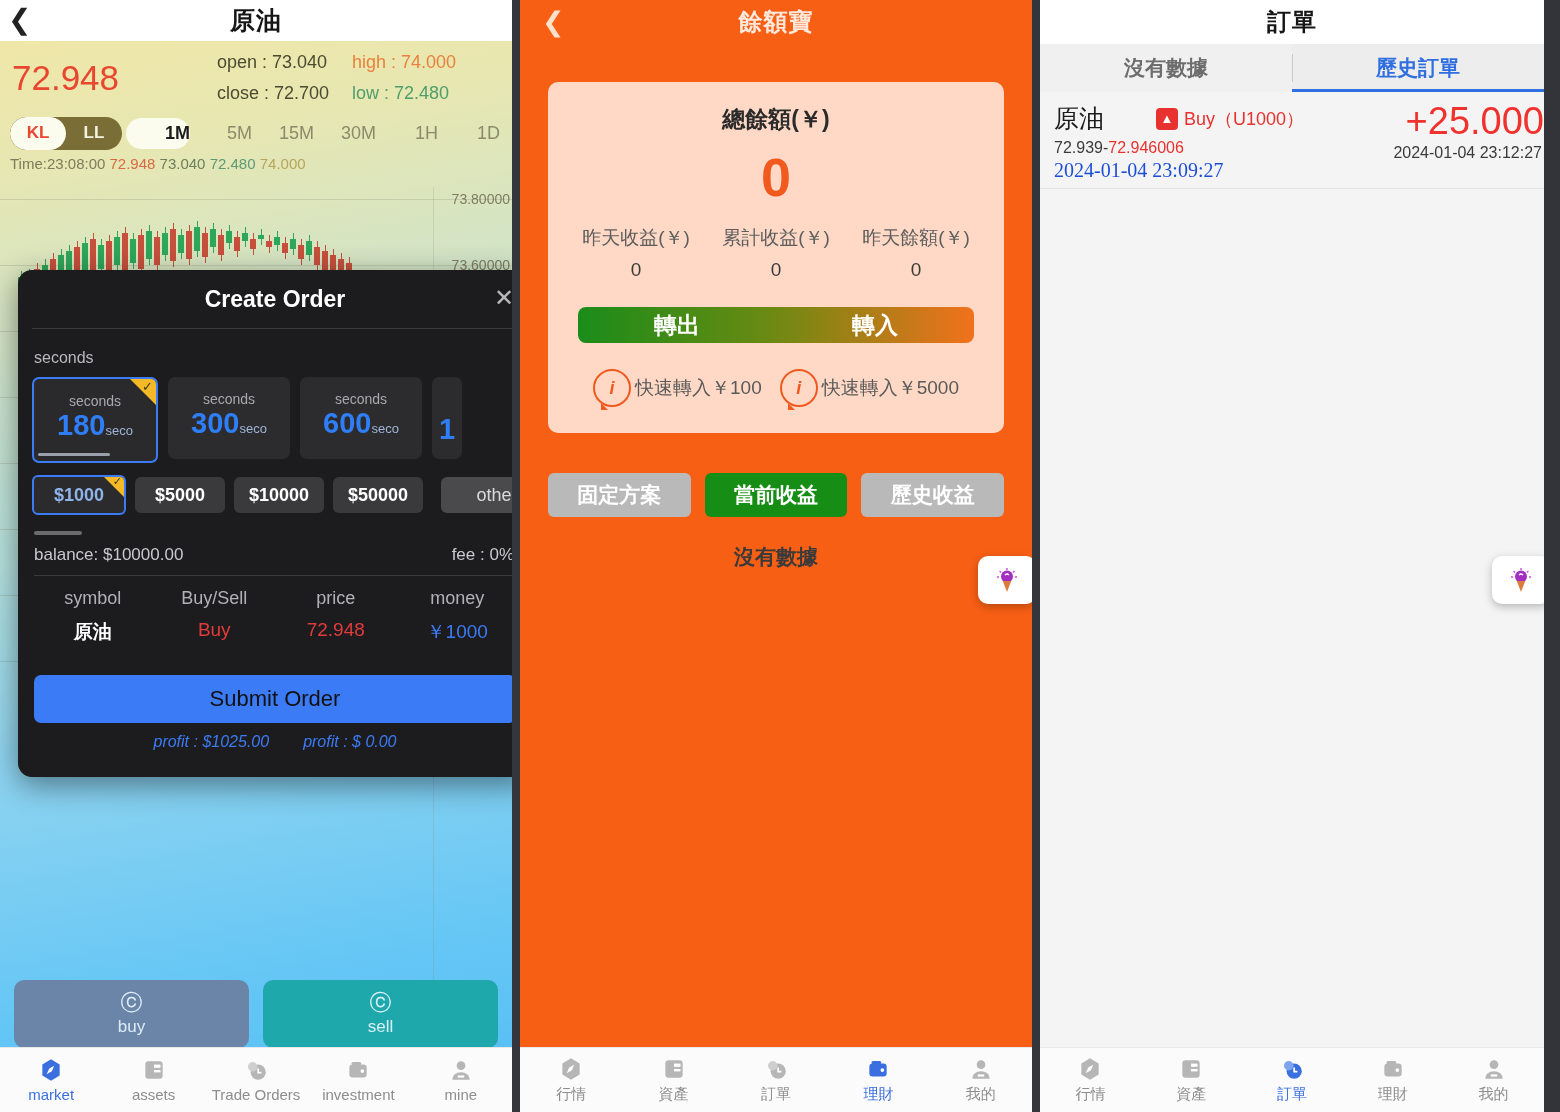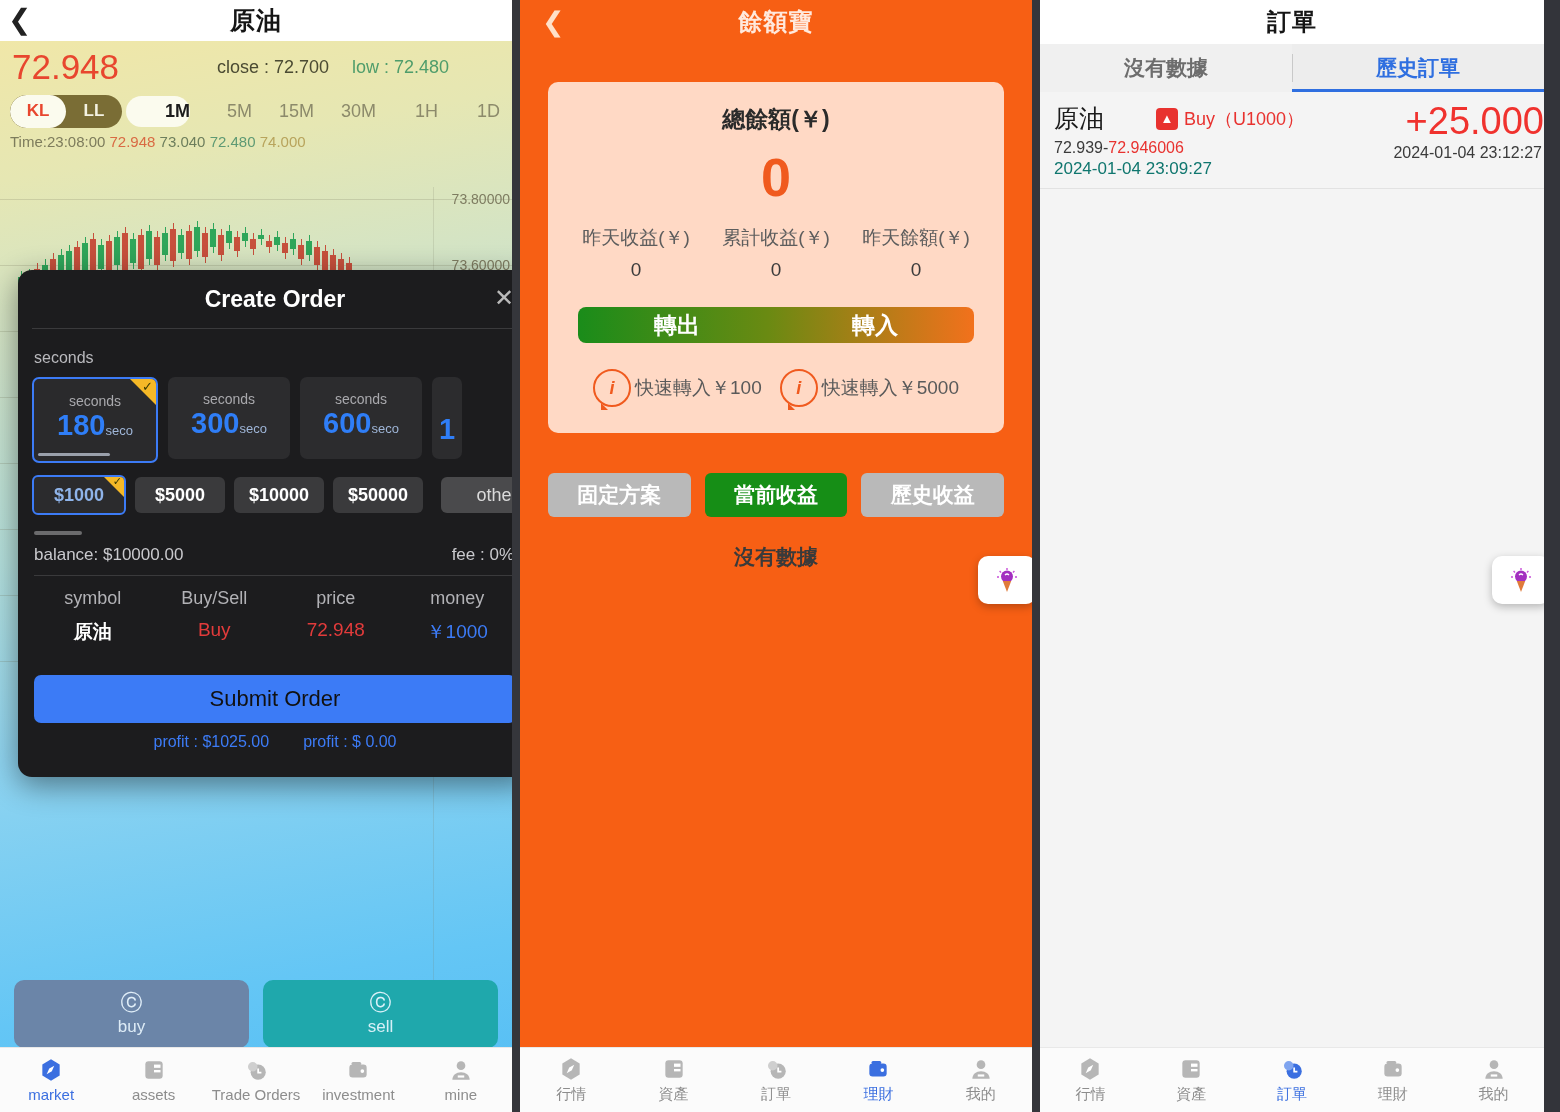--- a/index.html
+++ b/index.html
@@ -105,21 +105,21 @@
   .modal .mrule2{height:1px;background:#3a3a3c;margin:0 2px 8px 2px;}
   .tbl{display:flex;text-align:center;font-size:18px;color:#b2b2b6;padding:4px 0;}
   .tbl>div{flex:1;}
   .tbl.vals{font-size:19px;padding-top:6px;}
   .tbl.vals .sym{color:#fff;font-weight:700;}
   .tbl.vals .bs{color:#e23b3b;}
   .tbl.vals .pr{color:#e23b3b;}
   .tbl.vals .mo{color:#3c7bf6;}
   .submit{margin:16px 16px 0 16px;height:48px;background:#3c7bf6;border-radius:7px;display:flex;align-items:center;justify-content:center;
           font-size:22px;color:#111;}
-  .profrow{display:flex;justify-content:center;gap:34px;font-size:16px;color:#3c7bf6;padding:10px 0 26px 0;}
+  .profrow{display:flex;justify-content:center;gap:34px;font-size:16px;color:#3c7bf6;padding:10px 0 26px 0;font-style:italic;}
 
   
   .p2{background:#f75f14;}
   .p2 .ttlbar{height:44px;position:relative;display:flex;align-items:center;justify-content:center;}
   .p2 .ttlbar .back{position:absolute;left:22px;top:0;font-size:27px;color:#ffe0c8;line-height:44px;font-weight:300;}
   .p2 .ttlbar .ttl{font-size:24px;color:#ffe9dd;font-weight:700;letter-spacing:1px;}
   .card{margin:38px 28px 0 28px;background:#ffd9c5;border-radius:10px;padding:22px 18px 26px 18px;}
   .card .ctl{text-align:center;font-size:23px;color:#2b2b2b;font-weight:700;}
   .card .cbig{text-align:center;font-size:54px;color:#f05a1e;font-weight:700;margin:14px 0 20px 0;line-height:56px;}
   .statrow{display:flex;}
@@ -157,41 +157,45 @@
   .ordrow{background:#f4f4f4;padding:10px 14px 12px 14px;border-bottom:1px solid #e2e2e2;position:relative;height:74px;}
   .ordrow .l1{display:flex;align-items:center;}
   .ordrow .sym{font-size:25px;color:#1b1b1b;}
   .ordrow .bsg{display:flex;align-items:center;gap:6px;margin-left:52px;}
   .ordrow .bsicon{width:22px;height:22px;background:#e8322f;border-radius:4px;color:#fff;font-size:13px;
                   display:flex;align-items:center;justify-content:center;}
   .ordrow .bstxt{font-size:18px;color:#e8322f;}
   .ordrow .pnl{position:absolute;right:0px;top:8px;font-size:38px;color:#f0322e;}
   .ordrow .l2{font-size:16px;color:#3b3b3b;margin-top:4px;}
   .ordrow .l2 .rv{color:#e8322f;}
-  .ordrow .l3{font-size:17px;color:#0f766e;margin-top:2px;}
+  .ordrow .l3{font-size:20px;color:#1d4ed8;margin-top:2px;font-family:Liberation Serif, serif;}
   .ordrow .ts2{position:absolute;right:2px;top:52px;font-size:16px;color:#3b3b3b;}
   .p3 .tabbar{background:#fbfbfb;}
 </style>
 </head>
 <body>
 
 <div class="stage">
 
   <div class="panel p1">
 
     <div class="titlebar">
       <span class="back">❮</span>
       <div class="ttl">原油</div>
     </div>
 
     <div class="chartwrap">
 
       <div class="quoterow">
         <div class="big">72.948</div>
         <div class="ohlc">
+          <div class="r2">
+            <div class="c1">open : 73.040</div>
+            <div class="hi">high : 74.000</div>
+          </div>
           <div class="r2">
             <div class="c1">close : 72.700</div>
             <div class="lo">low : 72.480</div>
           </div>
         </div>
       </div>
 
       <div class="tfbar">
         <div class="kltoggle">
           <span class="on">KL</span>

